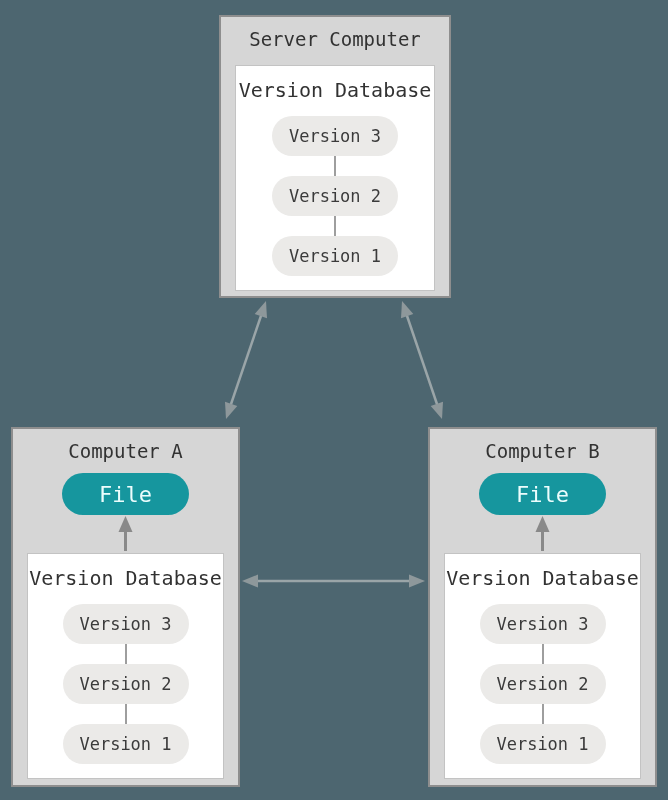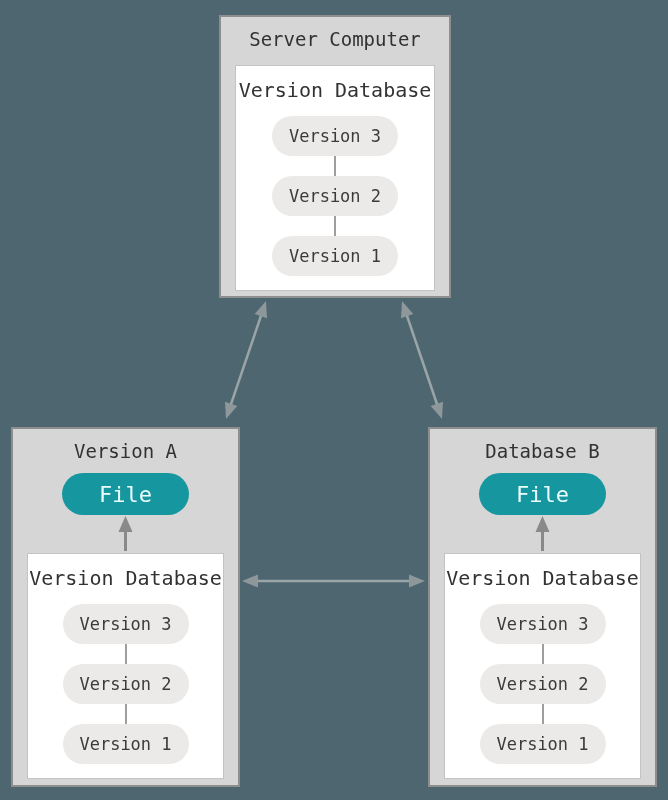--- a/index.html
+++ b/index.html
@@ -120,37 +120,37 @@
         <div class="version-pill">Version 3</div>
         <div class="connector"></div>
         <div class="version-pill">Version 2</div>
         <div class="connector"></div>
         <div class="version-pill">Version 1</div>
       </div>
     </div>
   </div>
 
   <div class="node" id="computer-a-node">
-    <div class="node-title">Version A</div>
+    <div class="node-title">Computer A</div>
     <div class="file-pill">File</div>
     <div class="arrow-gap"></div>
     <div class="db-panel">
       <div class="db-title">Version Database</div>
       <div class="pill-col">
         <div class="version-pill">Version 3</div>
         <div class="connector"></div>
         <div class="version-pill">Version 2</div>
         <div class="connector"></div>
         <div class="version-pill">Version 1</div>
       </div>
     </div>
   </div>
 
   <div class="node" id="computer-b-node">
-    <div class="node-title">Database B</div>
+    <div class="node-title">Computer B</div>
     <div class="file-pill">File</div>
     <div class="arrow-gap"></div>
     <div class="db-panel">
       <div class="db-title">Version Database</div>
       <div class="pill-col">
         <div class="version-pill">Version 3</div>
         <div class="connector"></div>
         <div class="version-pill">Version 2</div>
         <div class="connector"></div>
         <div class="version-pill">Version 1</div>

